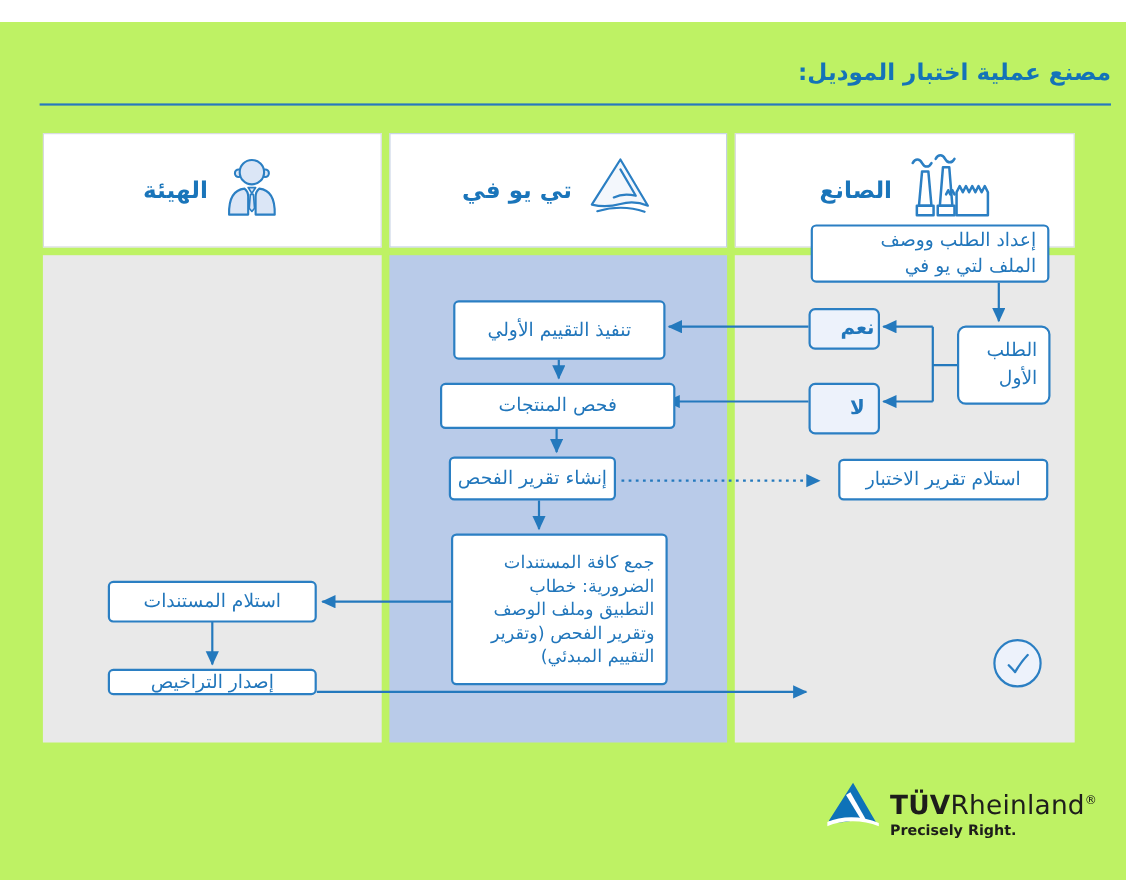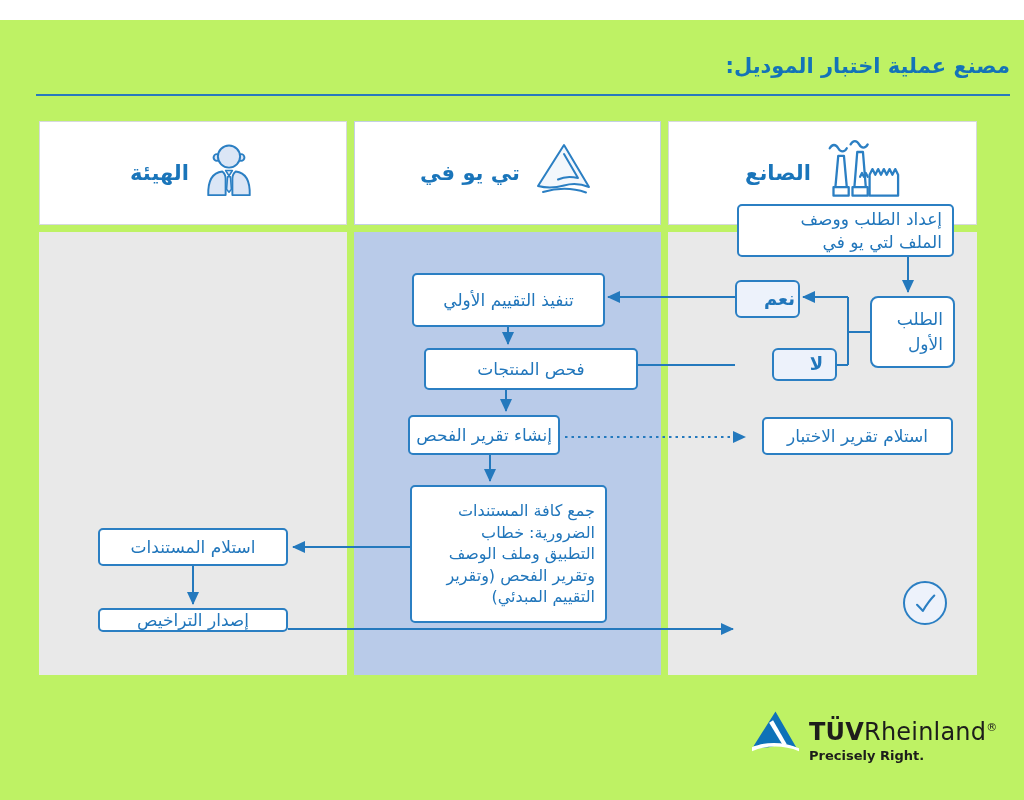--- a/index.html
+++ b/index.html
@@ -35,23 +35,23 @@
     border:2px solid #2b7fc3;border-radius:5px;color:#2176bb;
     display:flex;align-items:center;justify-content:center;
     font-size:17px;line-height:1.35;direction:rtl;white-space:pre-line;
     text-align:right;
   }
   .node.rt{justify-content:flex-start;text-align:right;padding:0 10px;}
   .node.tag{background:#edf2fb;font-weight:bold;font-size:18px;border-radius:6px;padding-left:24px;}
   .n-prepare{left:737px;top:184px;width:217px;height:53px;}
   .n-first{left:870px;top:276px;width:85px;height:72px;border-radius:8px;padding-right:12px;line-height:1.5;}
   .n-yes{left:735px;top:260px;width:65px;height:38px;}
-  .n-no{left:772px;top:328px;width:65px;height:33px;}
+  .n-no{left:735px;top:328px;width:65px;height:47px;}
   .n-assess{left:412px;top:253px;width:193px;height:54px;}
-  .n-inspect{left:424px;top:328px;width:214px;height:42px;}
+  .n-inspect{left:400px;top:328px;width:214px;height:42px;}
   .n-report{left:408px;top:395px;width:152px;height:40px;}
   .n-recv-report{left:762px;top:397px;width:191px;height:38px;}
   .n-collect{left:410px;top:465px;width:197px;height:138px;font-size:16px;line-height:1.34;}
   .n-recv-docs{left:98px;top:508px;width:190px;height:38px;}
   .n-issue{left:98px;top:588px;width:190px;height:24px;}
   .n-approval{left:737px;top:583px;width:188px;height:54px;font-weight:bold;font-size:18px;border-radius:6px;}
   .check-badge{
     position:absolute;left:903px;top:561px;width:44px;height:44px;border-radius:50%;
     background:#edf2fb;border:2px solid #2b7fc3;box-sizing:border-box;
     display:flex;align-items:center;justify-content:center;

